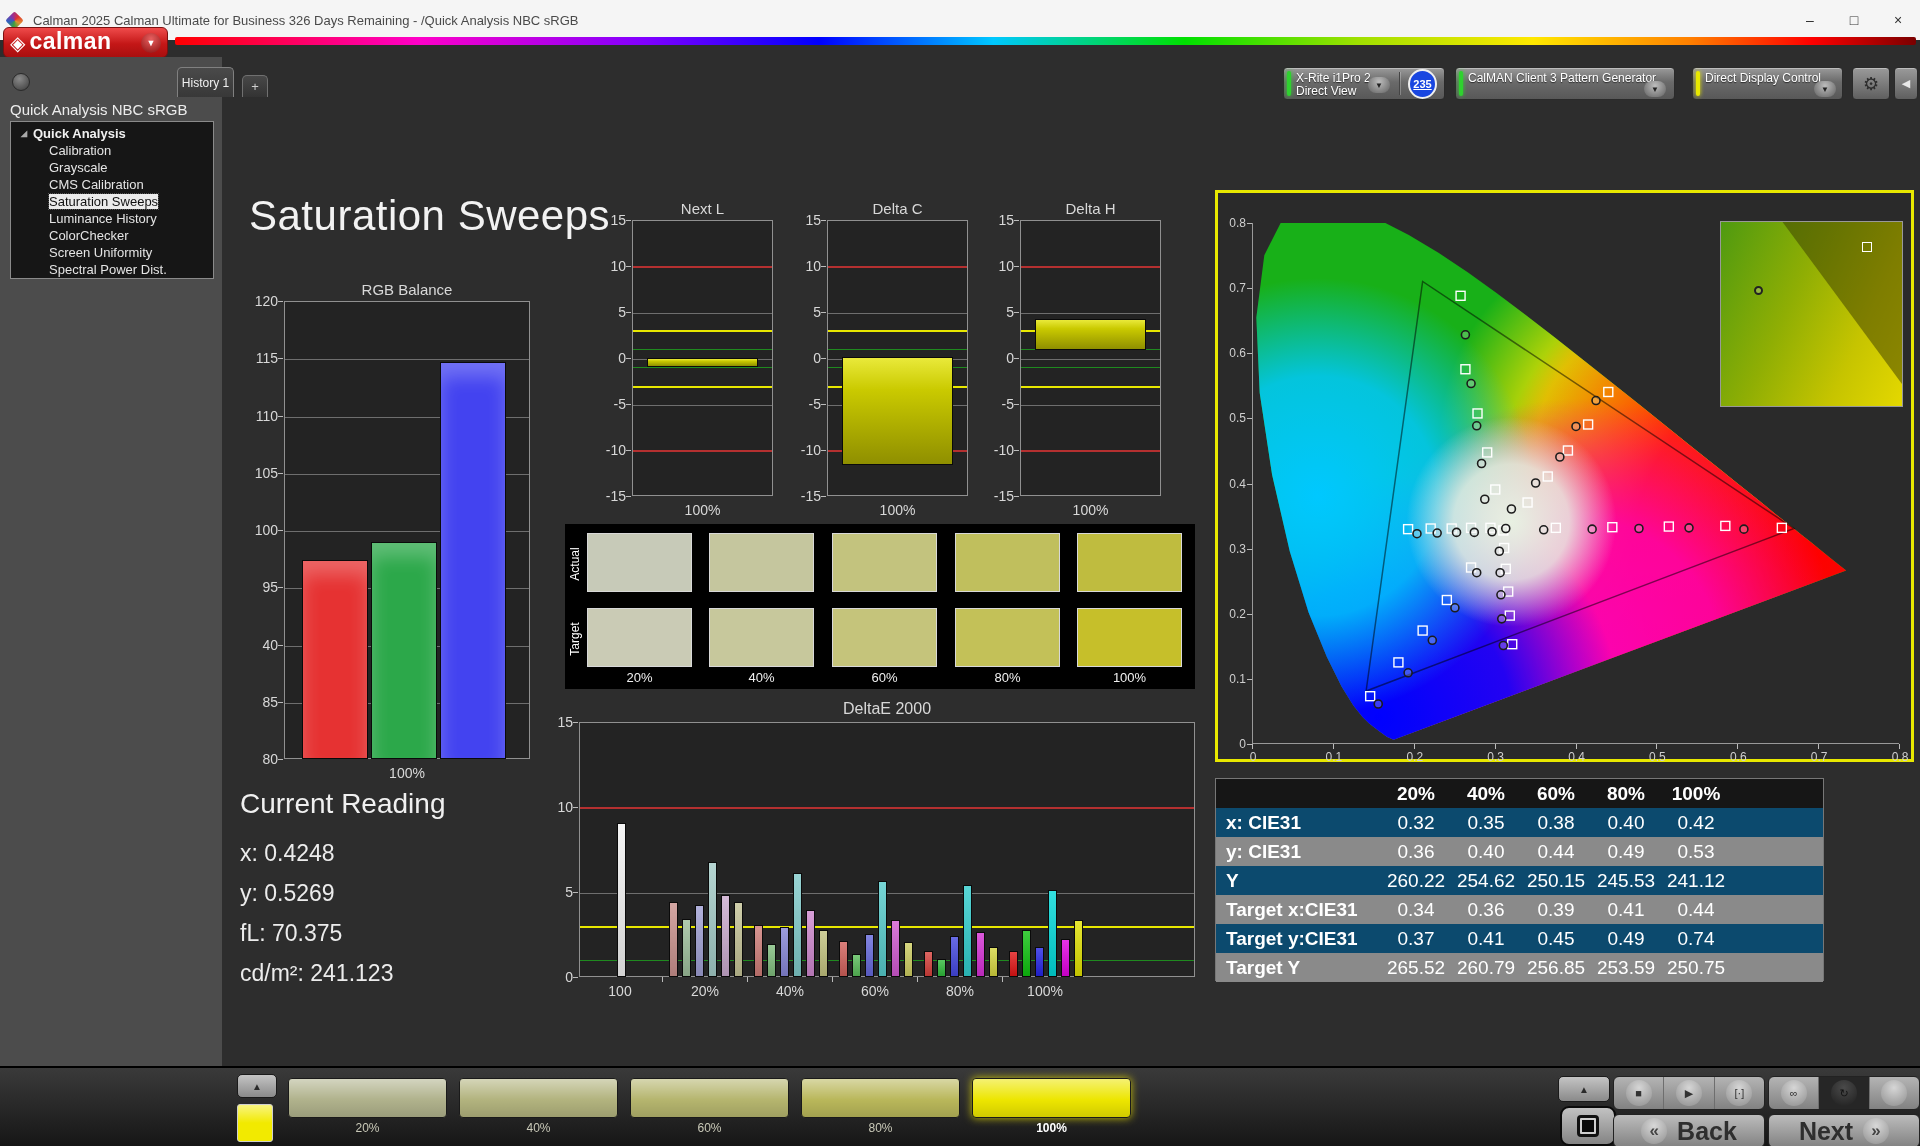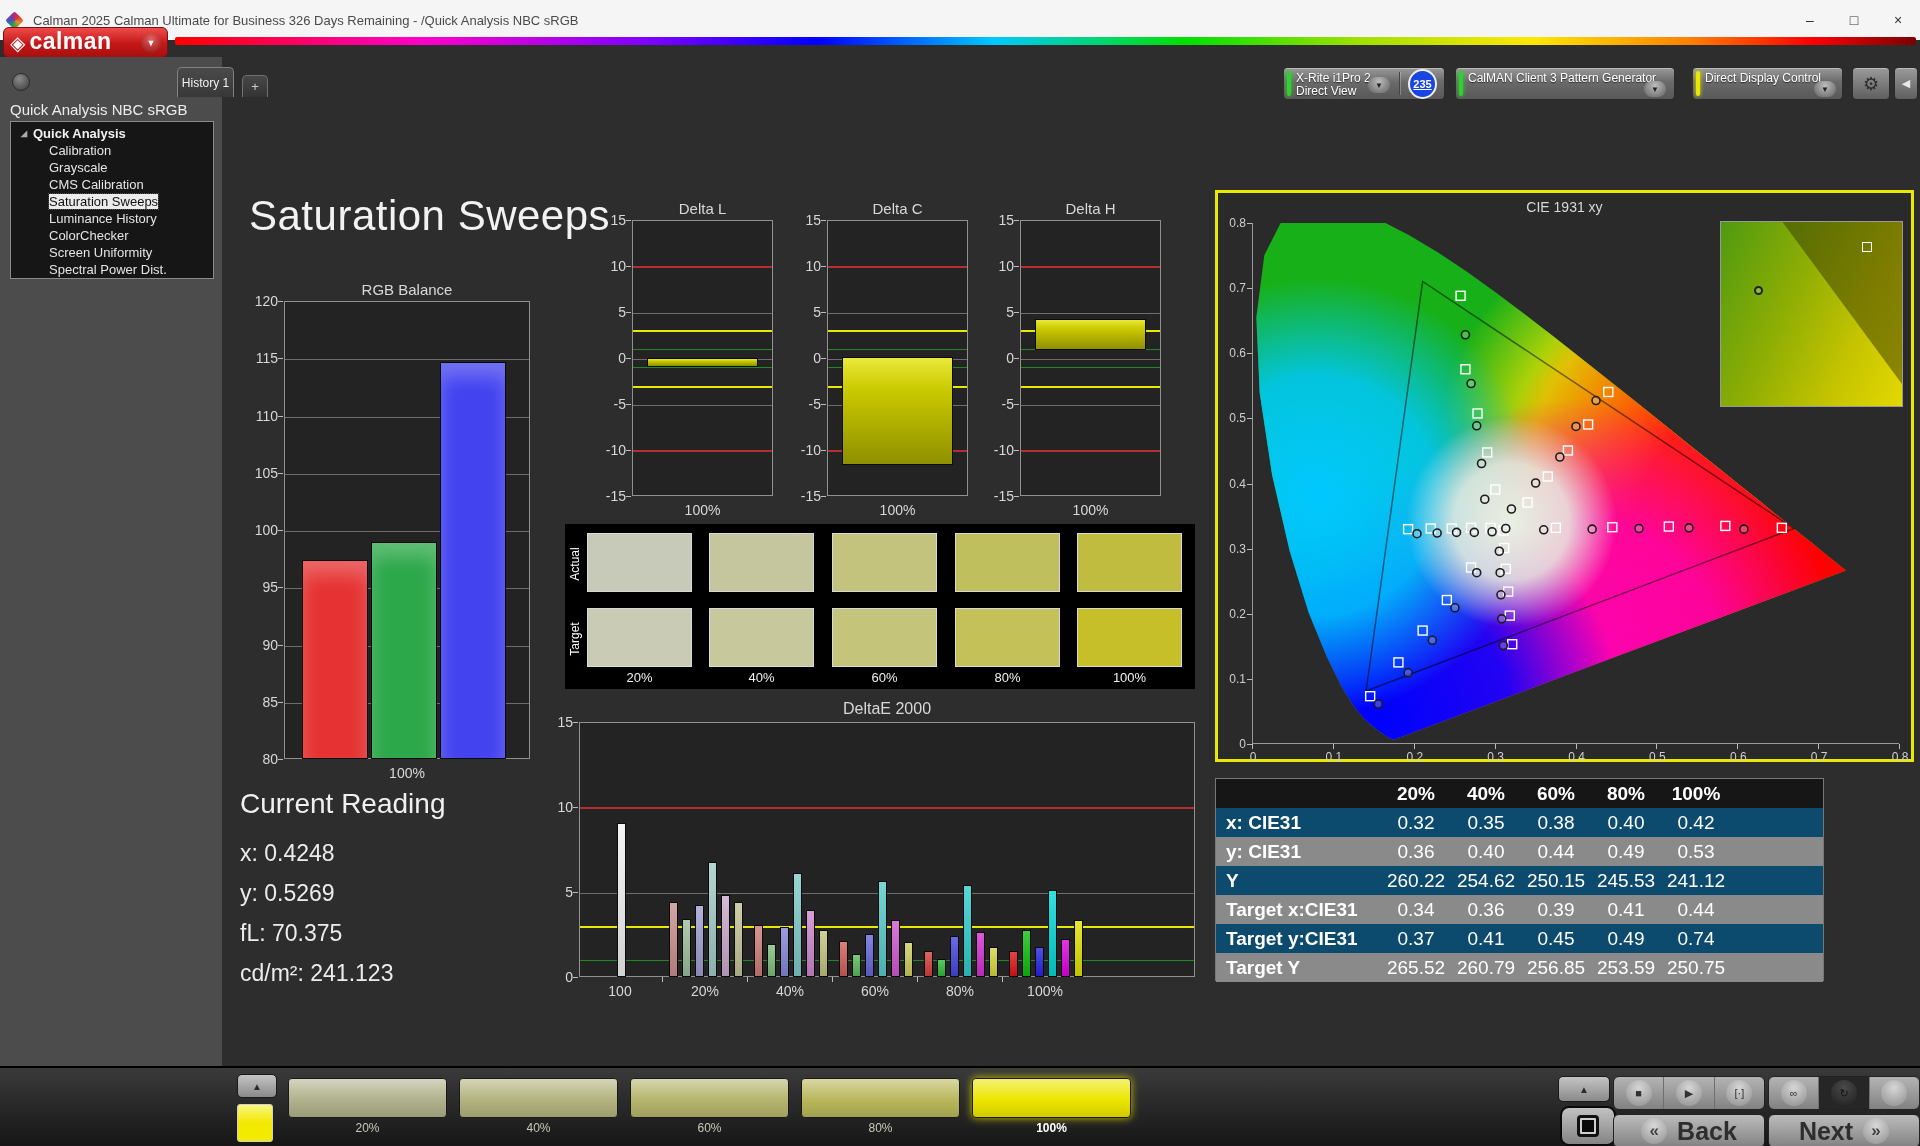--- a/index.html
+++ b/index.html
@@ -225,28 +225,28 @@
       <div class="tick-label" style="left: 244px; top: 351.25px;">115</div>
       <div class="tick-dash" style="left: 278px; top: 358.25px;"></div>
       <div class="tick-label" style="left: 244px; top: 408.5px;">110</div>
       <div class="tick-dash" style="left: 278px; top: 415.5px;"></div>
       <div class="tick-label" style="left: 244px; top: 465.75px;">105</div>
       <div class="tick-dash" style="left: 278px; top: 472.75px;"></div>
       <div class="tick-label" style="left: 244px; top: 523px;">100</div>
       <div class="tick-dash" style="left: 278px; top: 530px;"></div>
       <div class="tick-label" style="left: 244px; top: 580.25px;">95</div>
       <div class="tick-dash" style="left: 278px; top: 587.25px;"></div>
-      <div class="tick-label" style="left: 244px; top: 637.5px;">90</div>
+      <div class="tick-label" style="left: 244px; top: 637.5px;">40</div>
       <div class="tick-dash" style="left: 278px; top: 644.5px;"></div>
       <div class="tick-label" style="left: 244px; top: 694.75px;">85</div>
       <div class="tick-dash" style="left: 278px; top: 701.75px;"></div>
       <div class="tick-label" style="left: 244px; top: 752px;">80</div>
       <div class="tick-dash" style="left: 278px; top: 759px;"></div>
       <div class="x-label" style="left: 284px; top: 765px; width: 246px;">100%</div>
-      <div class="chart-title" style="left: 632px; top: 200px; width: 141px;">Delta L</div>
+      <div class="chart-title" style="left: 632px; top: 200px; width: 141px;">Next L</div>
       <div class="plot" style="left: 632px; top: 220px; width: 141px; height: 276px;">
         <div class="gridline" style="top: 92px;"></div>
         <div class="gridline" style="top: 138px;"></div>
         <div class="gridline" style="top: 184px;"></div>
         <div class="limit-red" style="top: 45px;"></div>
         <div class="limit-red" style="top: 229px;"></div>
         <div class="limit-yellow" style="top: 109.4px;"></div>
         <div class="limit-yellow" style="top: 164.6px;"></div>
         <div class="limit-green" style="top: 127.8px;"></div>
         <div class="limit-green" style="top: 146.2px;"></div>
@@ -402,21 +402,20 @@
       <div class="swatch-col-label" style="left: 512px; top: 146px;">100%</div>
     </div>
 
   <div class="cur-title">Current Reading</div>
   <div class="cur-line" style="top:840px;">x: 0.4248</div>
   <div class="cur-line" style="top:880px;">y: 0.5269</div>
   <div class="cur-line" style="top:920px;">fL: 70.375</div>
   <div class="cur-line" style="top:960px;">cd/m²: 241.123</div>
 
   <div class="cie-panel" id="cie-panel">
-    <div class="cie-title" id="cie-title">CIE 1931 xy</div>
     <div id="cie-mount">
         <svg width="647" height="521" viewBox="0 0 647 521" style="position: absolute; left: 34px; top: 30px; border-left: 1px solid rgb(153, 153, 153); border-bottom: 1px solid rgb(153, 153, 153);">
           <defs>
             <clipPath id="locusClip">
               <path d="M140.8,517.7L134.3,515.1L126.7,509.5L116.5,501.7L109.6,495.0L100.4,483.4L88.6,464.5L73.8,434.6L55.6,390.3L36.7,328.9L19.0,252.2L6.6,170.4L3.2,94.6L11.2,32.4L31.5,-7.8L60.1,-22.0L92.4,-17.1L125.1,-3.8L156.0,12.0L185.7,29.8L215.0,49.3L243.9,70.1L272.8,91.9L301.7,114.3L330.5,137.0L359.2,159.8L387.2,182.2L414.5,204.1L440.6,225.1L465.2,244.7L487.6,262.8L507.1,278.4L524.2,292.2L538.5,303.5L550.0,312.8L559.3,320.2L566.6,326.1L577.4,334.8L587.2,342.6L594.2,348.2Z"></path>
             </clipPath>
             <radialGradient id="gRed" gradientUnits="userSpaceOnUse" cx="566.1249999999999" cy="332.13750000000005" r="339.67499999999995">
               <stop offset="0" stop-color="#ff0000" stop-opacity="1"></stop>
               <stop offset="0.55" stop-color="#ff0000" stop-opacity="0.85"></stop>
               <stop offset="1" stop-color="#ff0000" stop-opacity="0"></stop>

